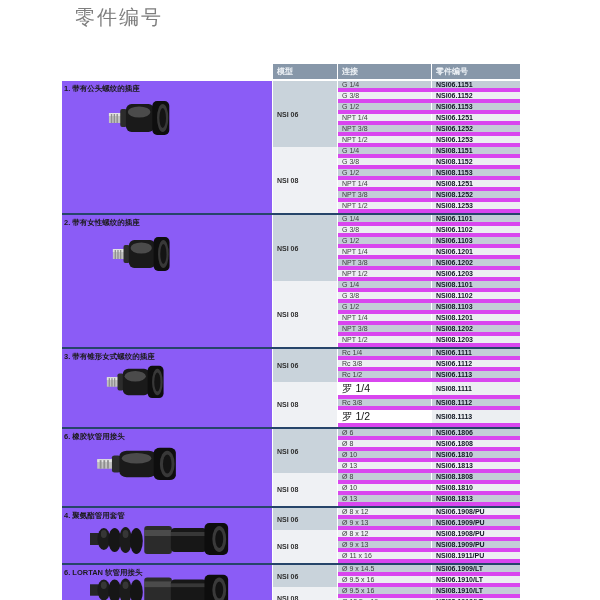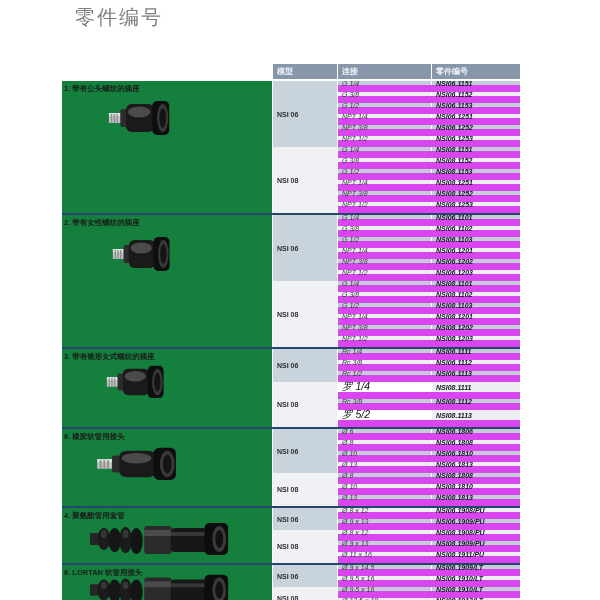--- a/index.html
+++ b/index.html
@@ -12,32 +12,32 @@
   .th{background:#8797a9;color:#eef2f6;font-size:8px;font-weight:bold;line-height:15px;
     padding-left:4px;box-sizing:border-box;border-right:1px solid #fff;}
   .th:last-child{border-right:none;}
   .th-desc{width:211px;margin-top:20px;}
   .th-model{width:65px;}
   .th-conn{width:94px;}
   .th-part{width:88px;}
   .section{display:flex;}
   .section.sep{border-top:2px solid #26456a;}
   .desc-cell{width:211px;box-sizing:border-box;border-right:1px solid #fff;
-    position:relative;background:#15803d;}
+    position:relative;background:#8b5cf6;}
   .desc-text{font-size:7.5px;font-weight:bold;color:#1b1b1b;padding:3px 4px 0 2px;line-height:9px;}
   .photo{position:absolute;}
   .photo svg{width:100%;height:100%;display:block;}
   .groups{flex:1;display:flex;flex-direction:column;}
   .group{display:flex;}
   .model-cell{width:65px;box-sizing:border-box;border-right:1px solid #fff;
     display:flex;align-items:center;padding-left:4px;font-size:7px;font-weight:bold;color:#2e2e2e;}
   .model-a{background:#c9d3db;}
   .model-b{background:#eff1f4;}
   .rows{flex:1;display:flex;flex-direction:column;}
-  .row{display:flex;height:11px;box-sizing:border-box;border-bottom:7px solid #d946ef;font-style:italic;}
+  .row{display:flex;height:11px;box-sizing:border-box;border-bottom:4px solid #d946ef;}
   .row.large{height:17px;}
   .conn-cell{width:94px;box-sizing:border-box;border-right:1px solid #fff;
     font-size:7px;color:#3c3c3c;padding-left:4px;display:flex;align-items:center;}
   .part-cell{width:88px;box-sizing:border-box;font-size:7px;font-weight:bold;color:#0e1420;
     padding-left:4px;display:flex;align-items:center;}
   .row.dark .conn-cell,.row.dark .part-cell{background:#c3cdd7;}
   .row.light .conn-cell,.row.light .part-cell{background:#eceff2;}
   .row.large .conn-cell{background:#fff;font-size:10.5px;color:#111;font-weight:500;}
   
   .img-s1{left:46px;top:16px;width:66px;height:40px;}
@@ -265,21 +265,21 @@
               <div class="rows">
                 <div class="row light large">
                   <div class="conn-cell">罗 1/4</div>
                   <div class="part-cell">NSI08.1111</div>
                 </div>
                 <div class="row dark">
                   <div class="conn-cell">Rc 3/8</div>
                   <div class="part-cell">NSI08.1112</div>
                 </div>
                 <div class="row light large">
-                  <div class="conn-cell">罗 5/2</div>
+                  <div class="conn-cell">罗 1/2</div>
                   <div class="part-cell">NSI08.1113</div>
                 </div>
               </div>
             </div>
           </div>
   </div>
 
   <div class="section sep">
     <div class="desc-cell">
       <div class="desc-text">6. 橡胶软管用接头</div>

